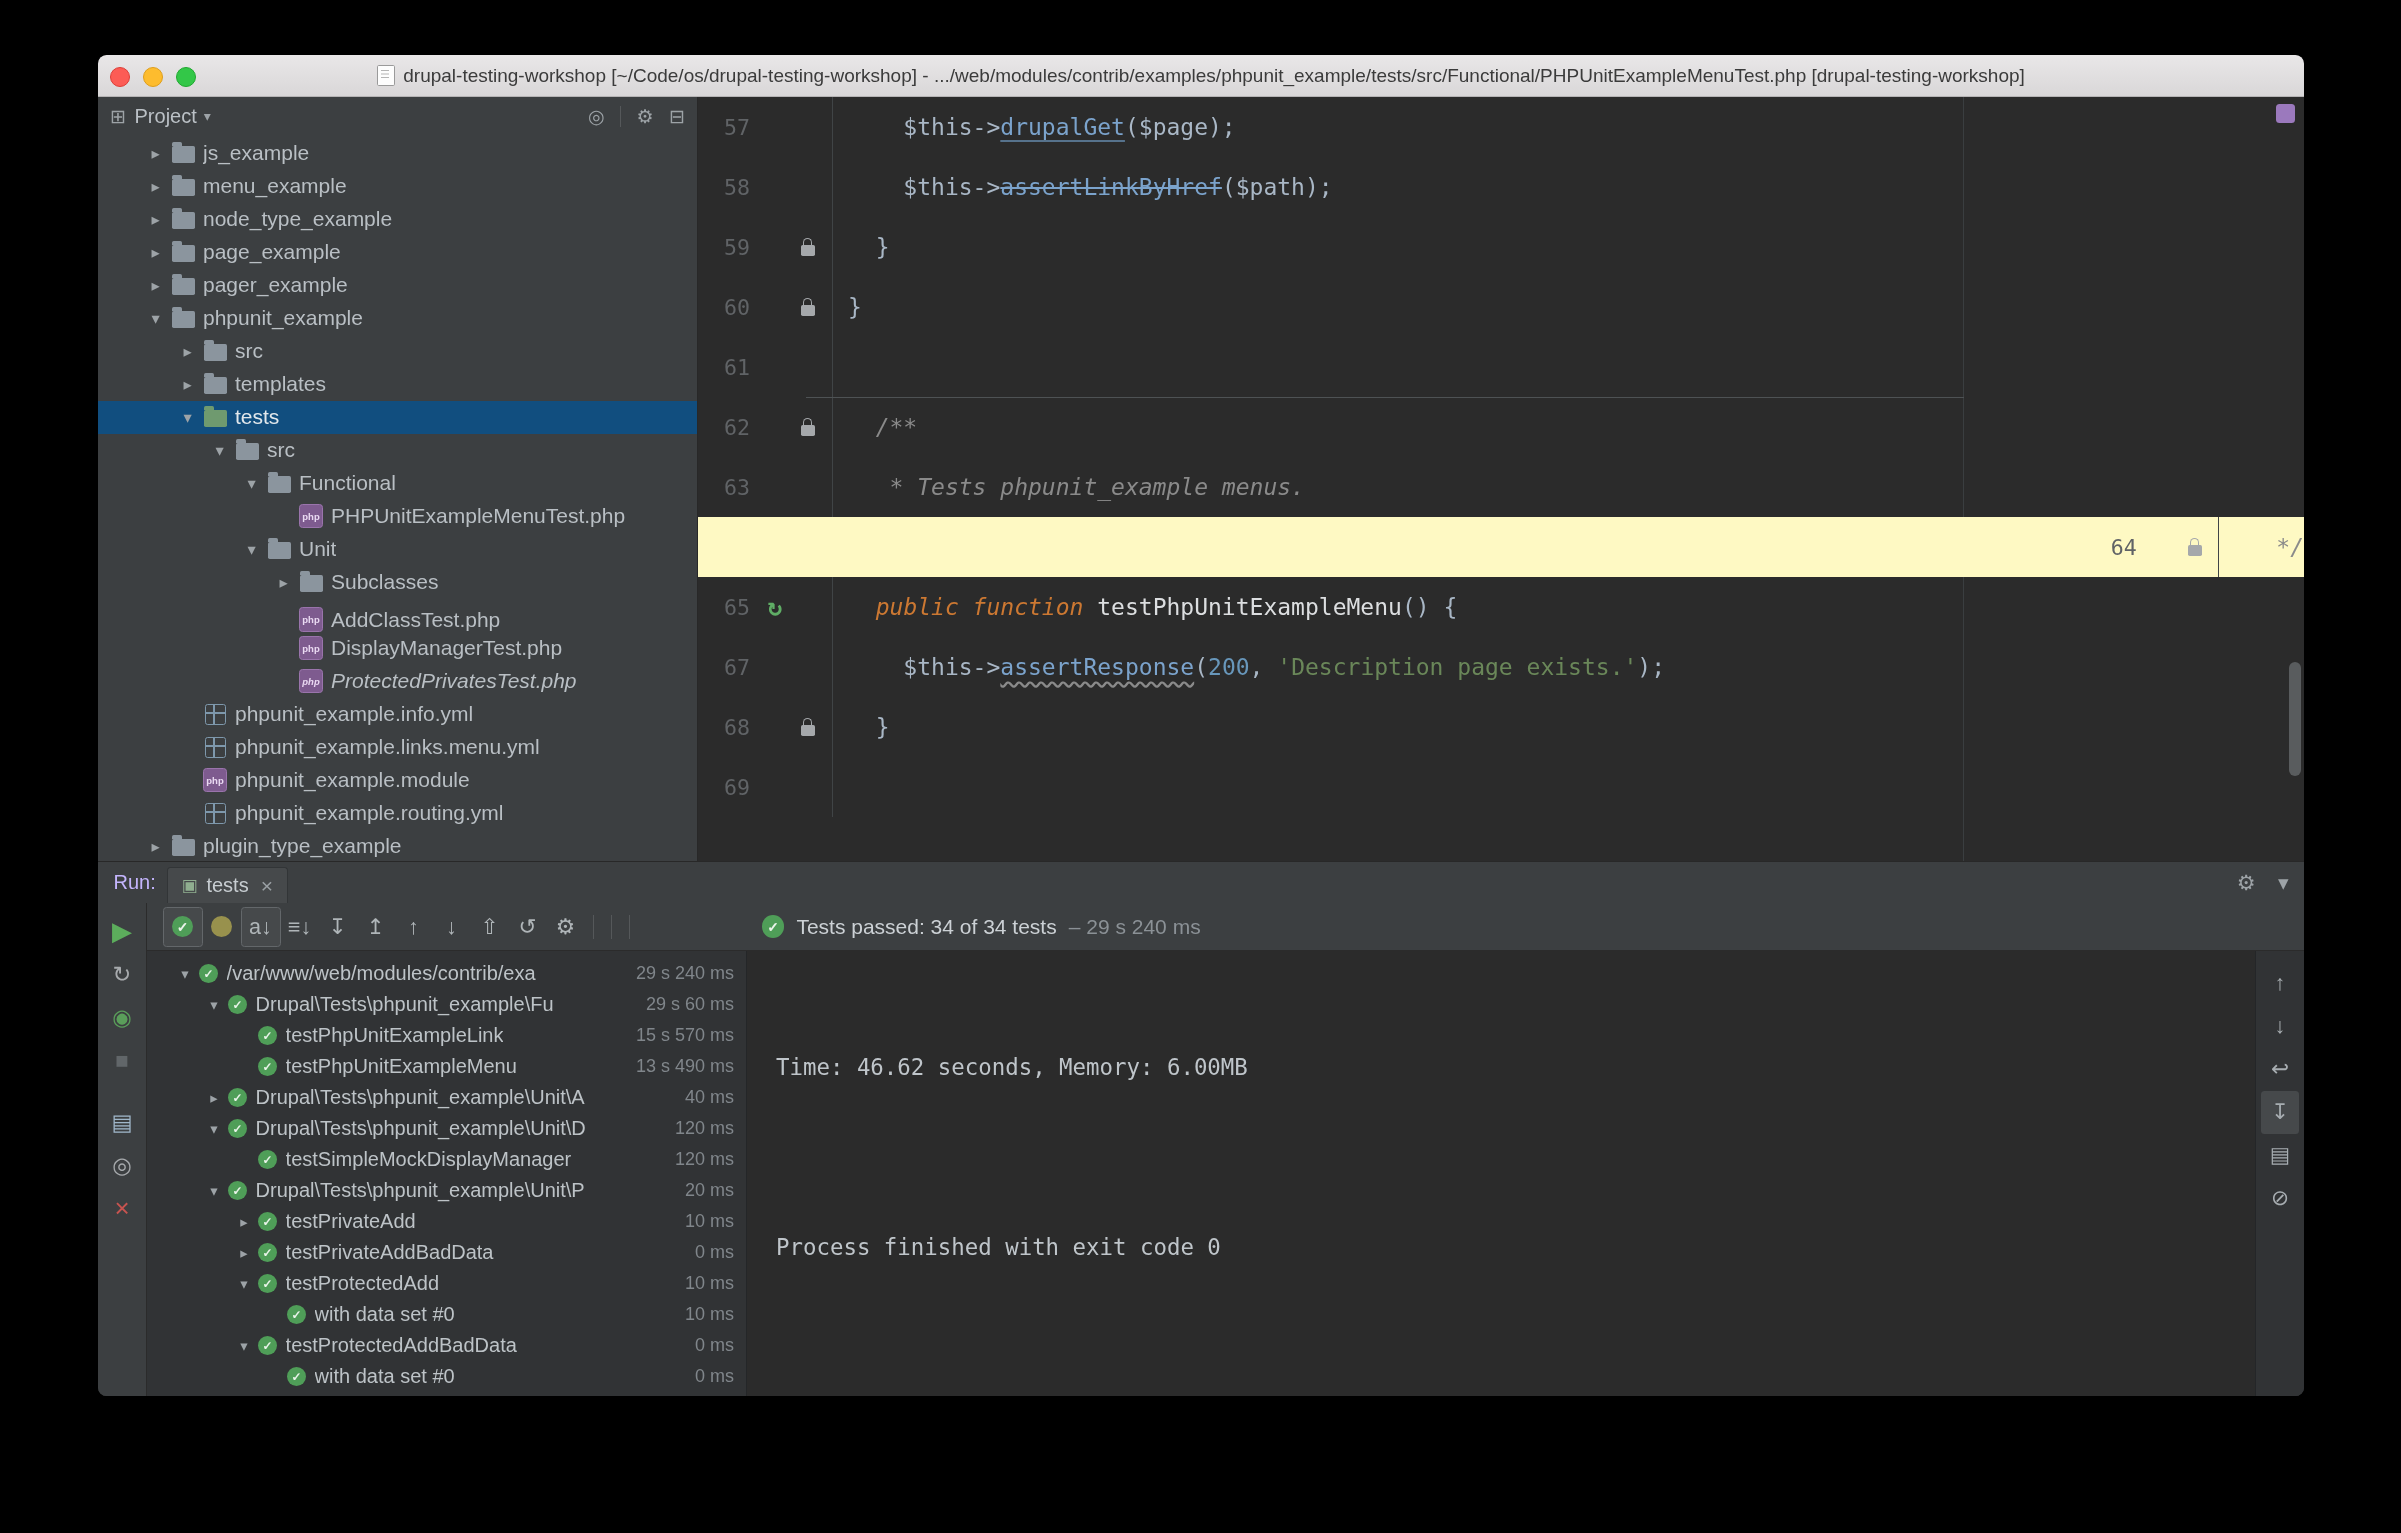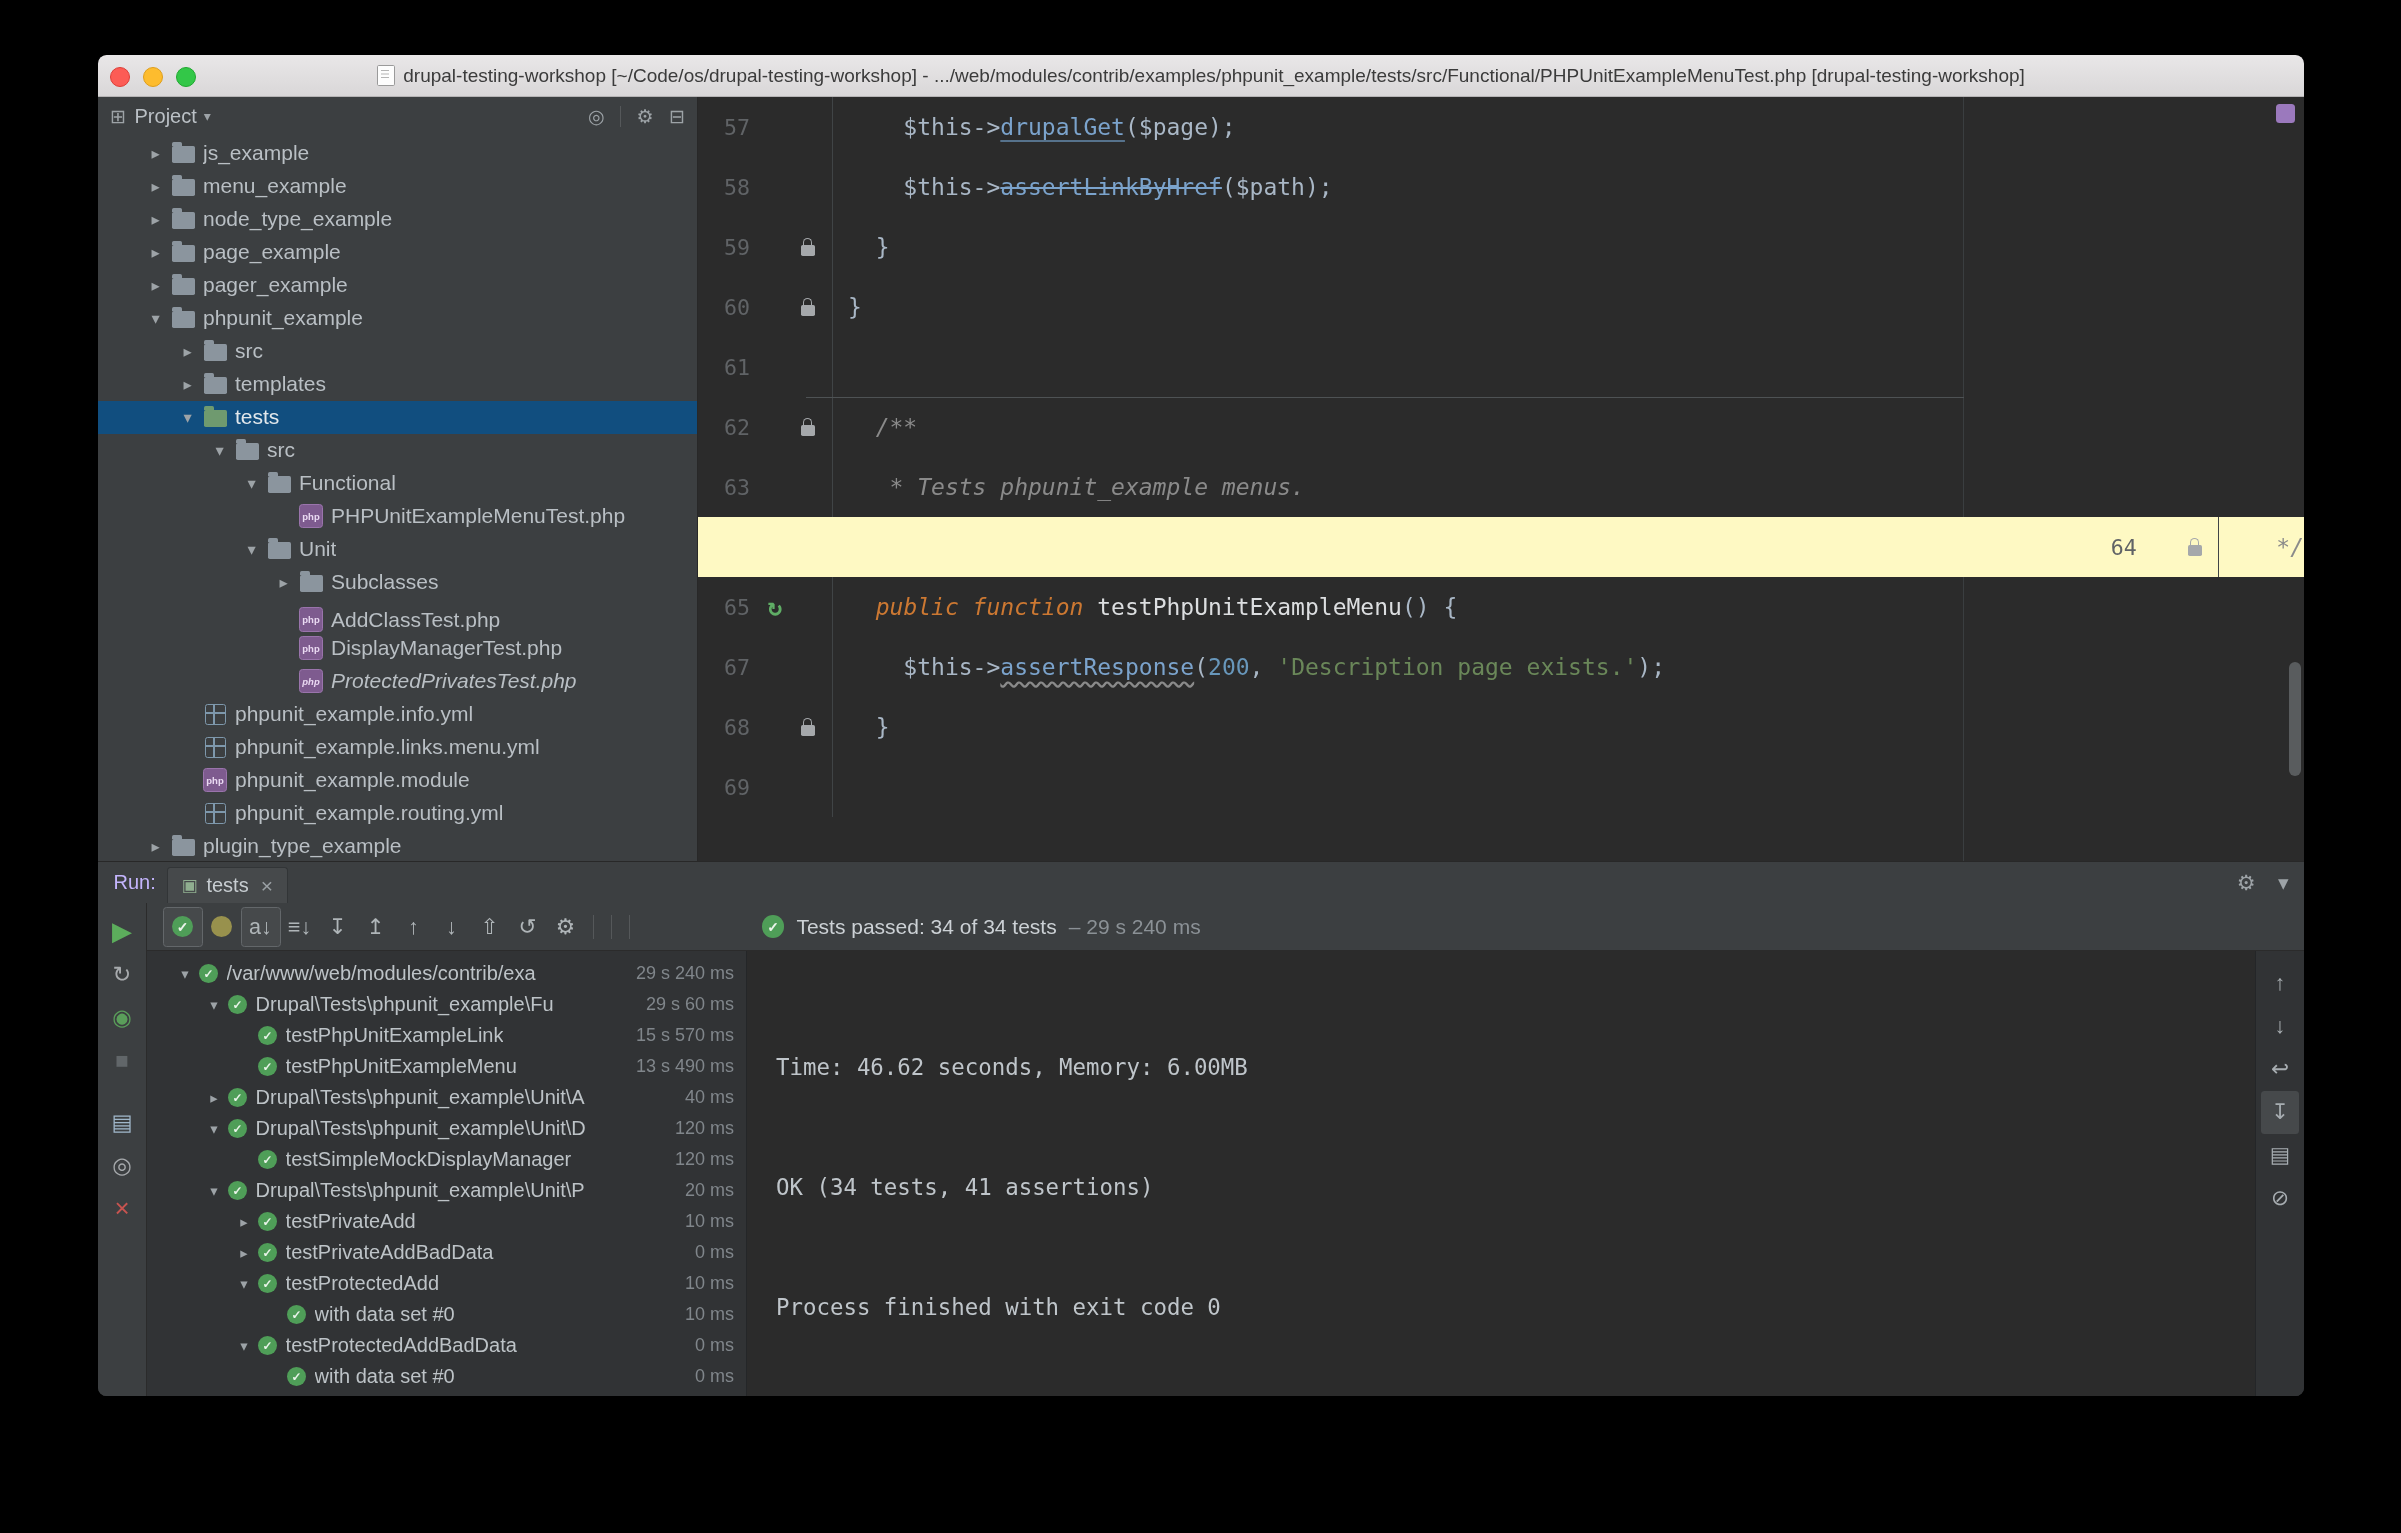--- a/index.html
+++ b/index.html
@@ -547,21 +547,20 @@
             <div class="ttree-row" style="padding-left: 112px;">
               <span class="tree-arrow"></span>
               <span class="test-pass"></span>
               <span class="tlabel">with data set #0</span>
               <span class="tdur">0 ms</span>
             </div>
           </div>
         <div class="console" id="console">
             <div class="cline">Time: 46.62 seconds, Memory: 6.00MB</div>
             <div class="cline">&nbsp;</div>
-            <div class="cline">OK (34 tests, 41 assertions)</div>
             <div class="cline">&nbsp;</div>
             <div class="cline">Process finished with exit code 0</div>
           </div>
         <div class="right-rail" id="console-rail">
             <div class="rail-btn">↑</div>
             <div class="rail-btn">↓</div>
             <div class="rail-btn">↩</div>
             <div class="rail-btn active">↧</div>
             <div class="rail-btn">▤</div>
             <div class="rail-btn">⊘</div>

